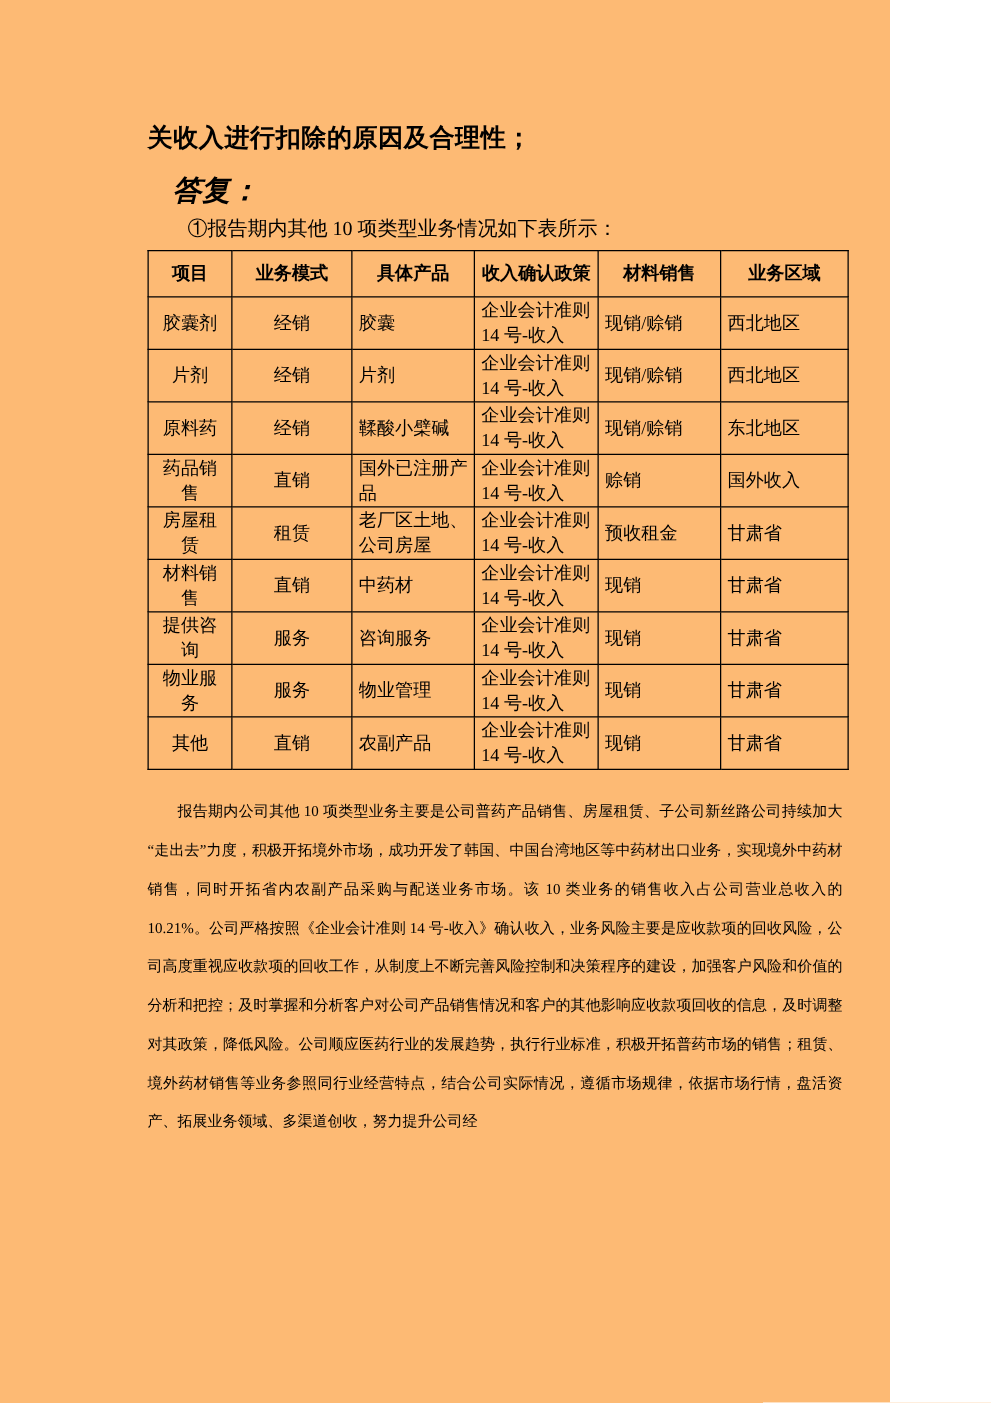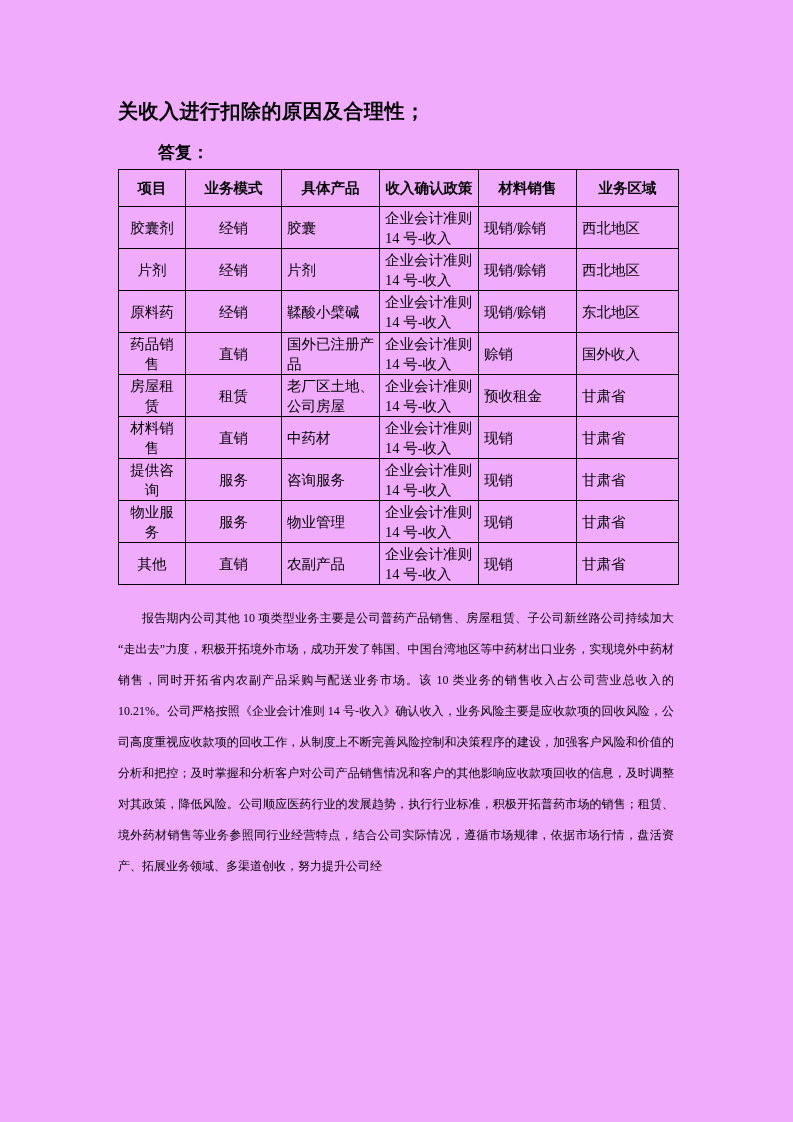--- a/index.html
+++ b/index.html
@@ -2,47 +2,48 @@
 <html lang="zh"><head>
 <meta charset="utf-8">
 <style>
   html, body {
     margin: 0;
     padding: 0;
     background: #ffffff;
   }
   .page {
     position: relative;
-    width: 793px;
+    width: 712px;
     height: 1122px;
-    background: #f0abfc;
+    background: #fdba74;
     color: #000000;
     font-family: "Liberation Serif", serif;
     overflow: hidden;
     box-sizing: border-box;
   }
   .content {
     position: absolute;
     left: 118px;
     top: 0;
     width: 560px;
   }
   .heading {
     margin-top: 100px;
     font-size: 20px;
     line-height: 23px;
     font-weight: bold;
     letter-spacing: 0.5px;
   }
   .reply-label {
     margin-top: 19px;
-    margin-left: 40px;
-    font-size: 17px;
+    margin-left: 20px;
+    font-size: 23px;
     line-height: 22px;
     font-weight: bold;
+    font-style: italic;
   }
   .intro {
     margin-top: 9px;
     margin-left: 32px;
     font-size: 16px;
     line-height: 22px;
   }
   table.biz-table {
     margin-top: 5px;
     border-collapse: collapse;
@@ -87,20 +88,21 @@
 </head>
 <body>
 
 <div class="page">
   <div class="content">
 
     <div class="heading">关收入进行扣除的原因及合理性；</div>
 
     <div class="reply-label">答复：</div>
 
+    <div class="intro">①报告期内其他 10 项类型业务情况如下表所示：</div>
 
     <table class="biz-table">
       <colgroup>
         <col style="width:67px">
         <col style="width:96px">
         <col style="width:98px">
         <col style="width:99px">
         <col style="width:98px">
         <col style="width:102px">
       </colgroup>

